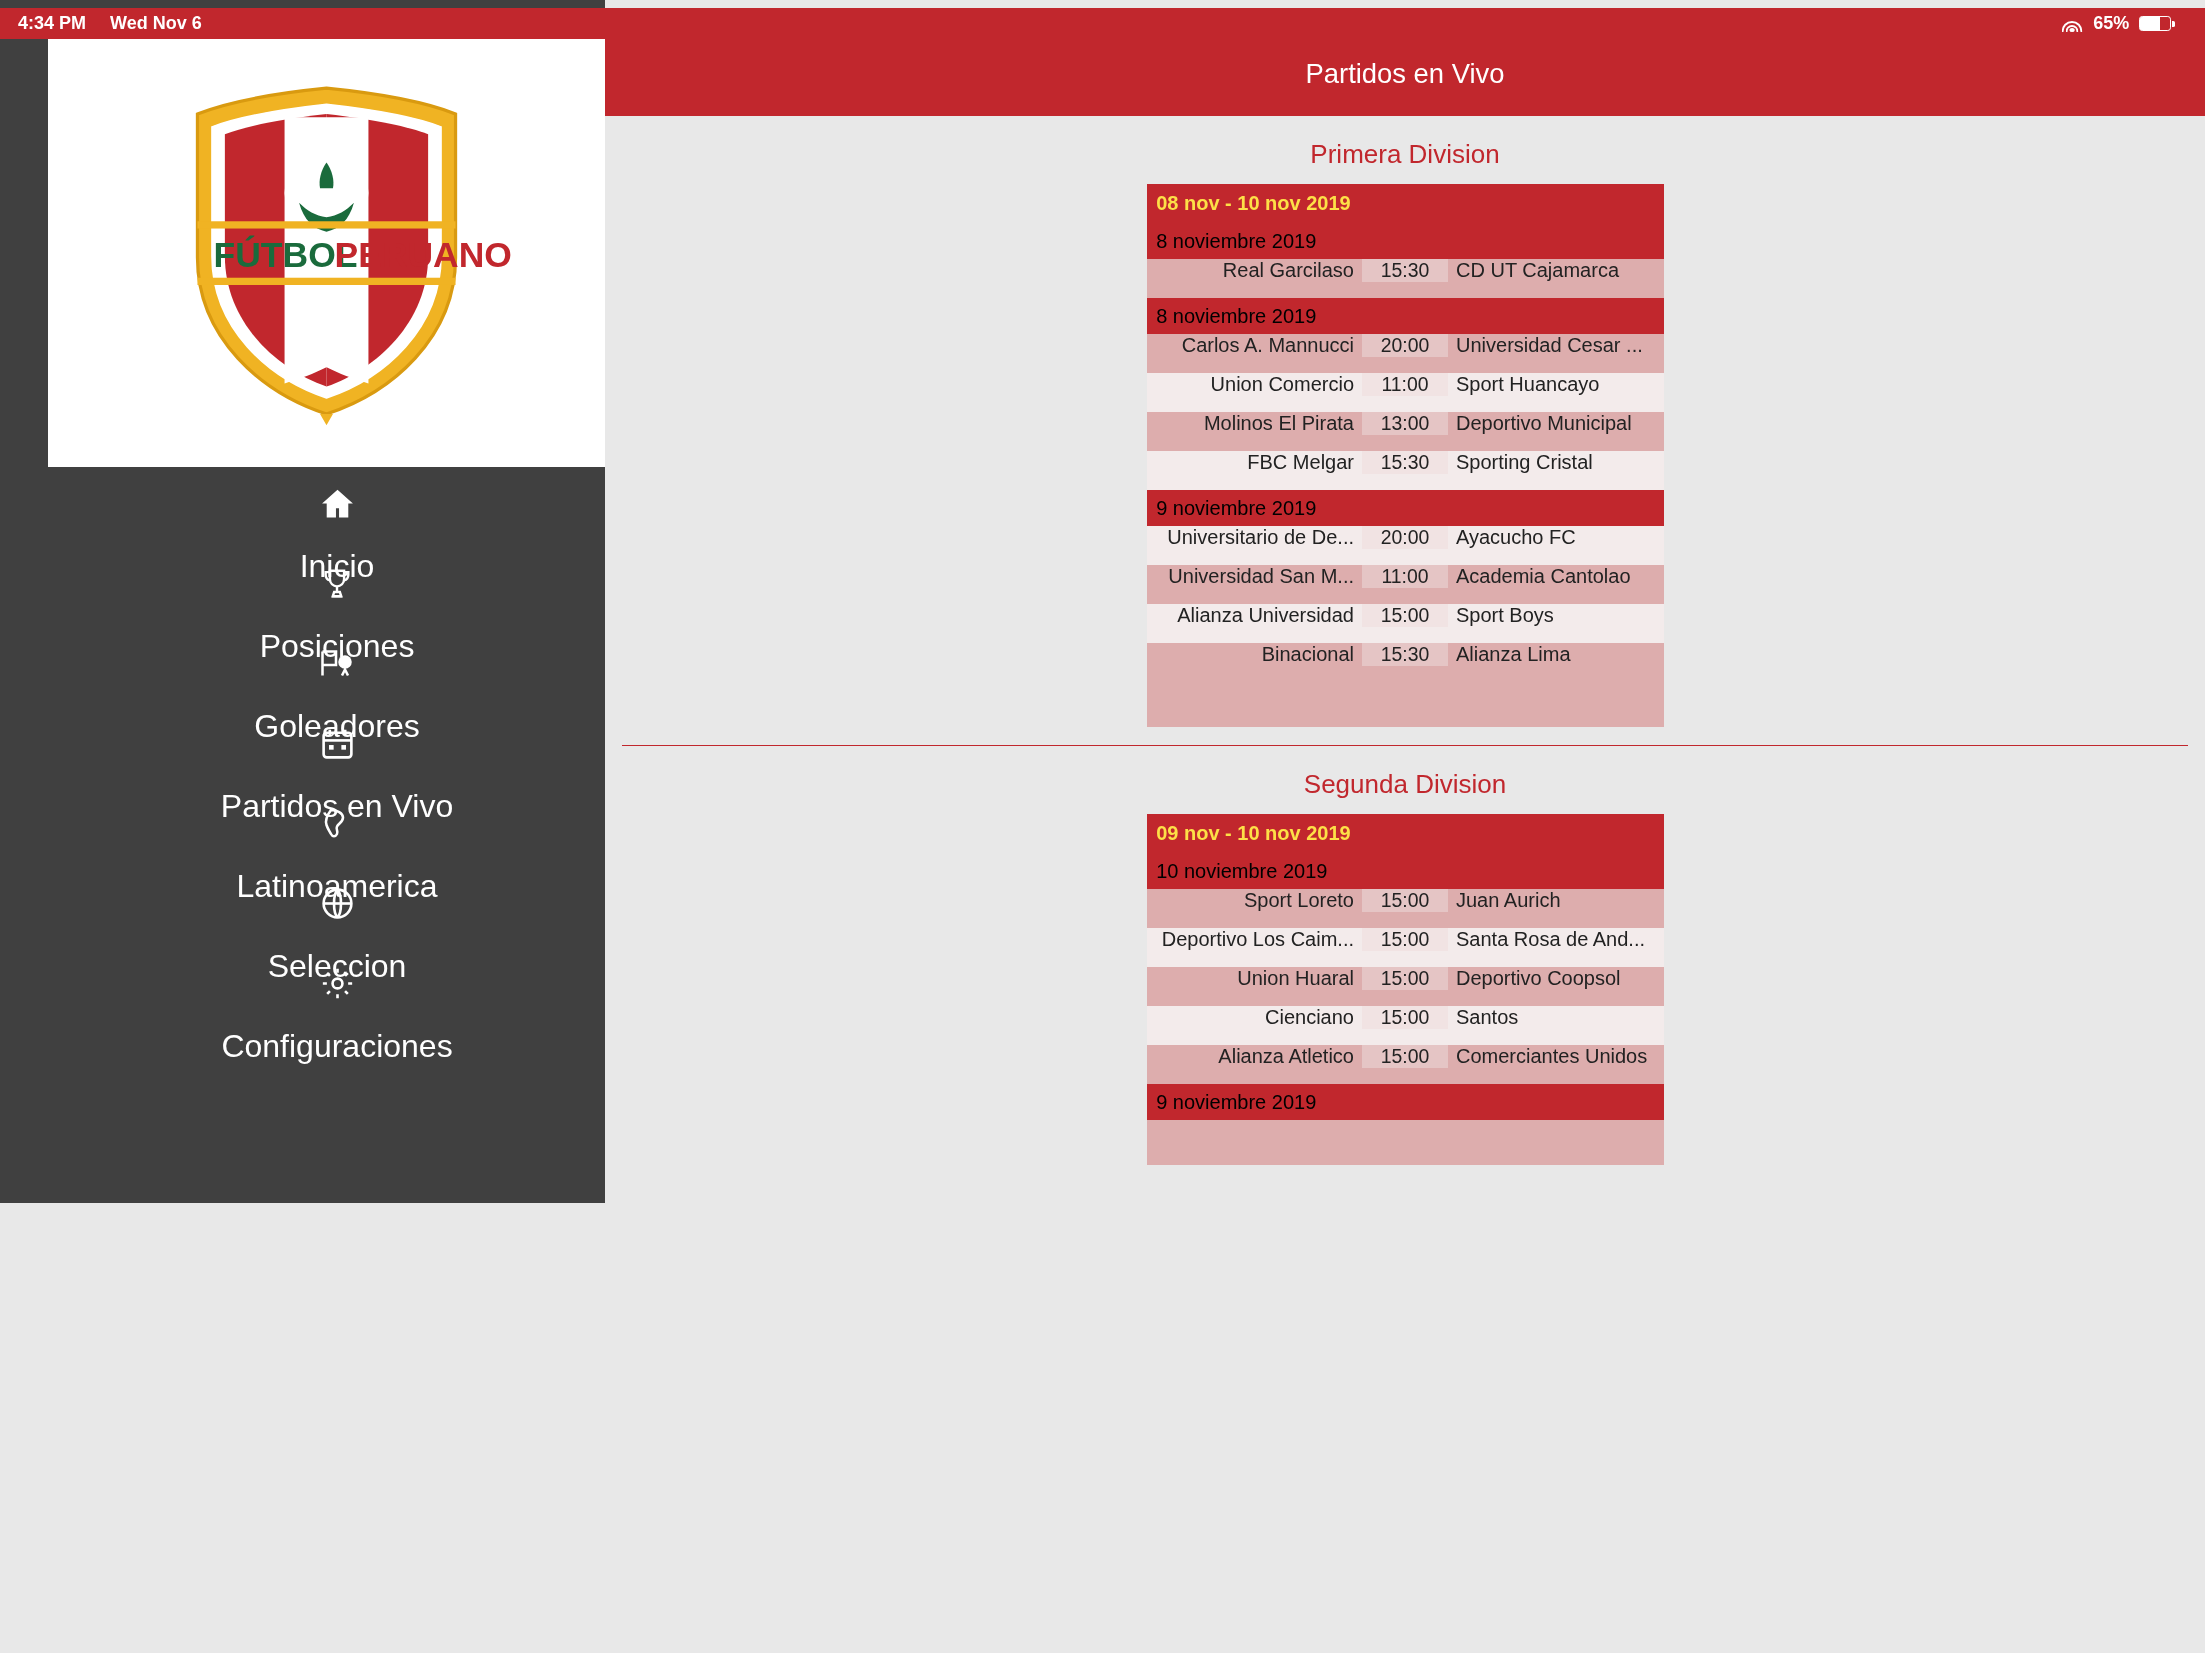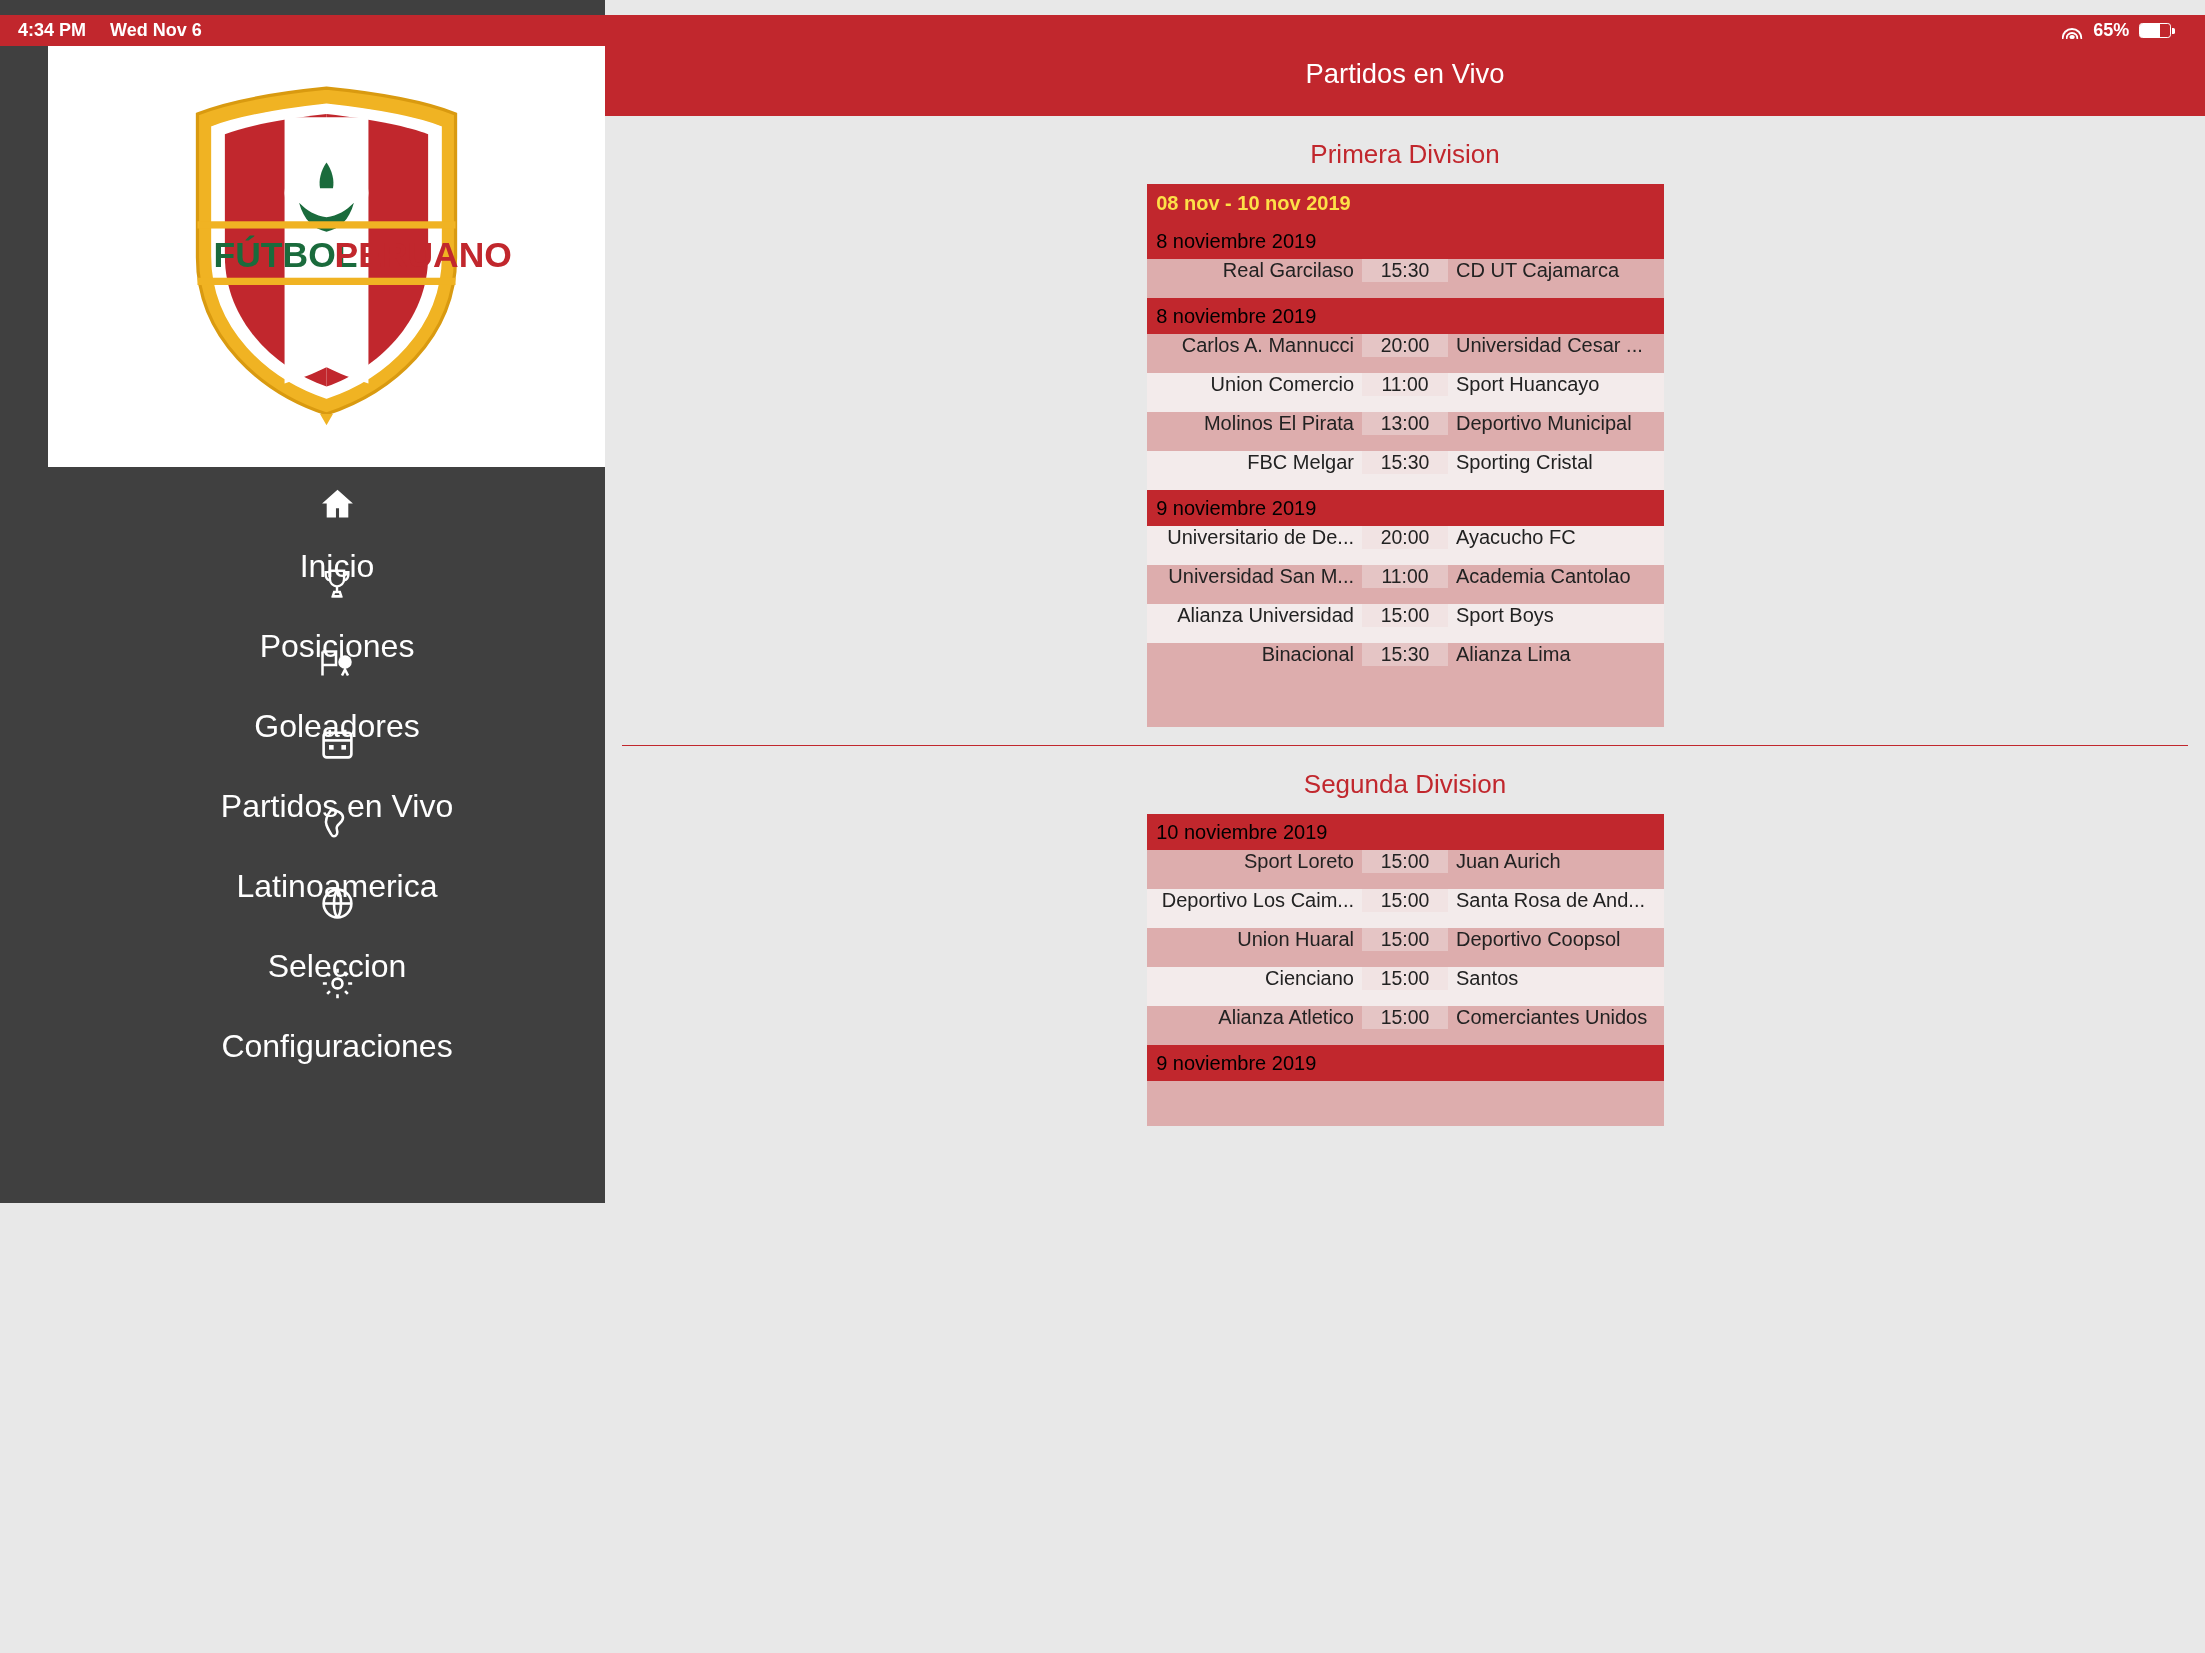--- a/index.html
+++ b/index.html
@@ -6,21 +6,21 @@
   html, body {
     width: 2205px; height: 1653px;
     font-family: "Liberation Sans", sans-serif;
     background: #e8e8e8;
     overflow: hidden;
   }
   .app { position: relative; width: 2205px; height: 1653px; display: flex; }
 
   
   .statusbar {
-    position: absolute; top: 15px; left: 0; width: 2205px; height: 31px;
+    position: absolute; top: 8px; left: 0; width: 2205px; height: 31px;
     background: #c1272d; color: #fff;
     display: flex; align-items: center; z-index: 40;
     font-size: 18px;
   }
   .statusbar .left { display: flex; align-items: center; gap: 24px; padding-left: 18px; font-weight: bold; }
   .statusbar .right { margin-left: auto; display: flex; align-items: center; gap: 9.7px; padding-right: 34px; font-weight: bold; text-align: right; }
   .wifi-icon { display: inline-block; width: 22.6px; height: 16px; position: relative; }
   .wifi-icon i {
     position: absolute; left: 50%; bottom: 0; transform: translateX(-50%);
     border: 2.4px solid #fff; border-bottom: none; border-radius: 50% 50% 0 0 / 100% 100% 0 0;
@@ -301,20 +301,21 @@
             <div class="mid">
               <span>15:30</span>
             </div>
             <div class="away">Alianza Lima</div>
           </div>
           <div class="tail-pad shade-b"></div>
         </div>
         <hr class="divider">
         <div class="section-title">Segunda Division</div>
         <div class="table-wrap">
+          <div class="week-header">09 nov - 10 nov 2019</div>
           <div class="date-header">10 noviembre 2019</div>
           <div class="match-row shade-b">
             <div class="home">Sport Loreto</div>
             <div class="mid">
               <span>15:00</span>
             </div>
             <div class="away">Juan Aurich</div>
           </div>
           <div class="match-row shade-a">
             <div class="home">Deportivo Los Caim...</div>

